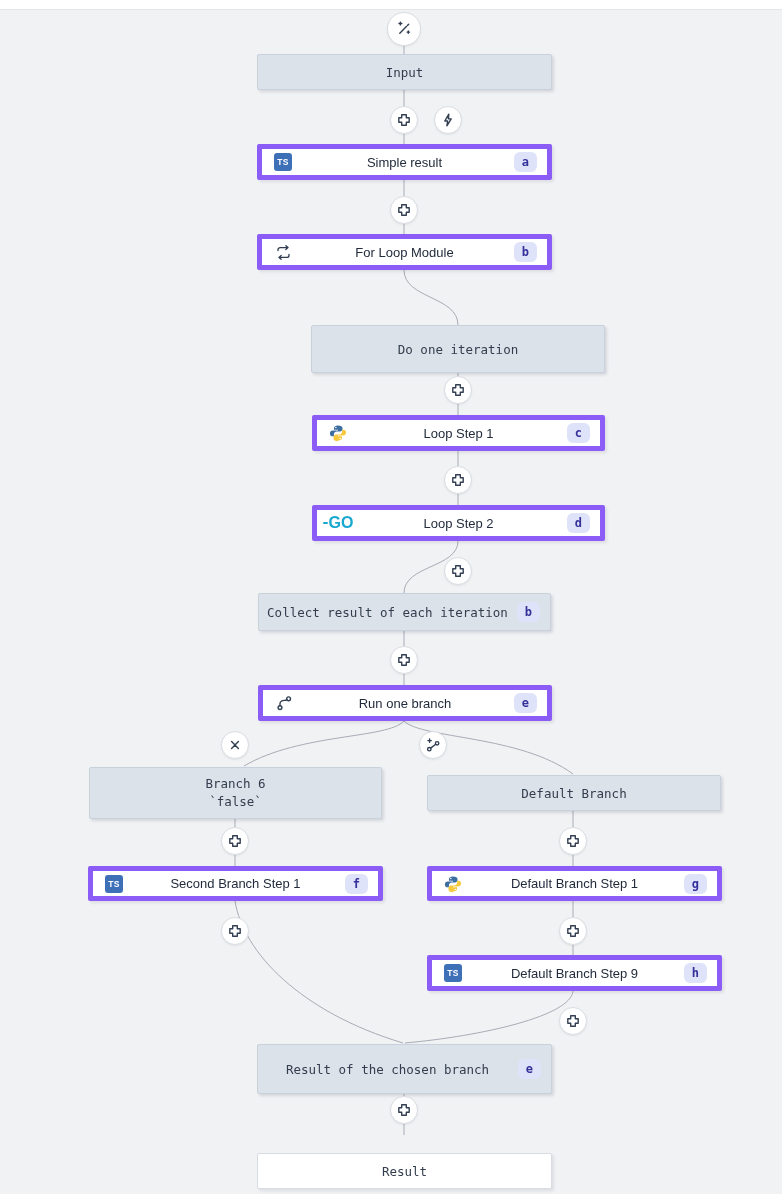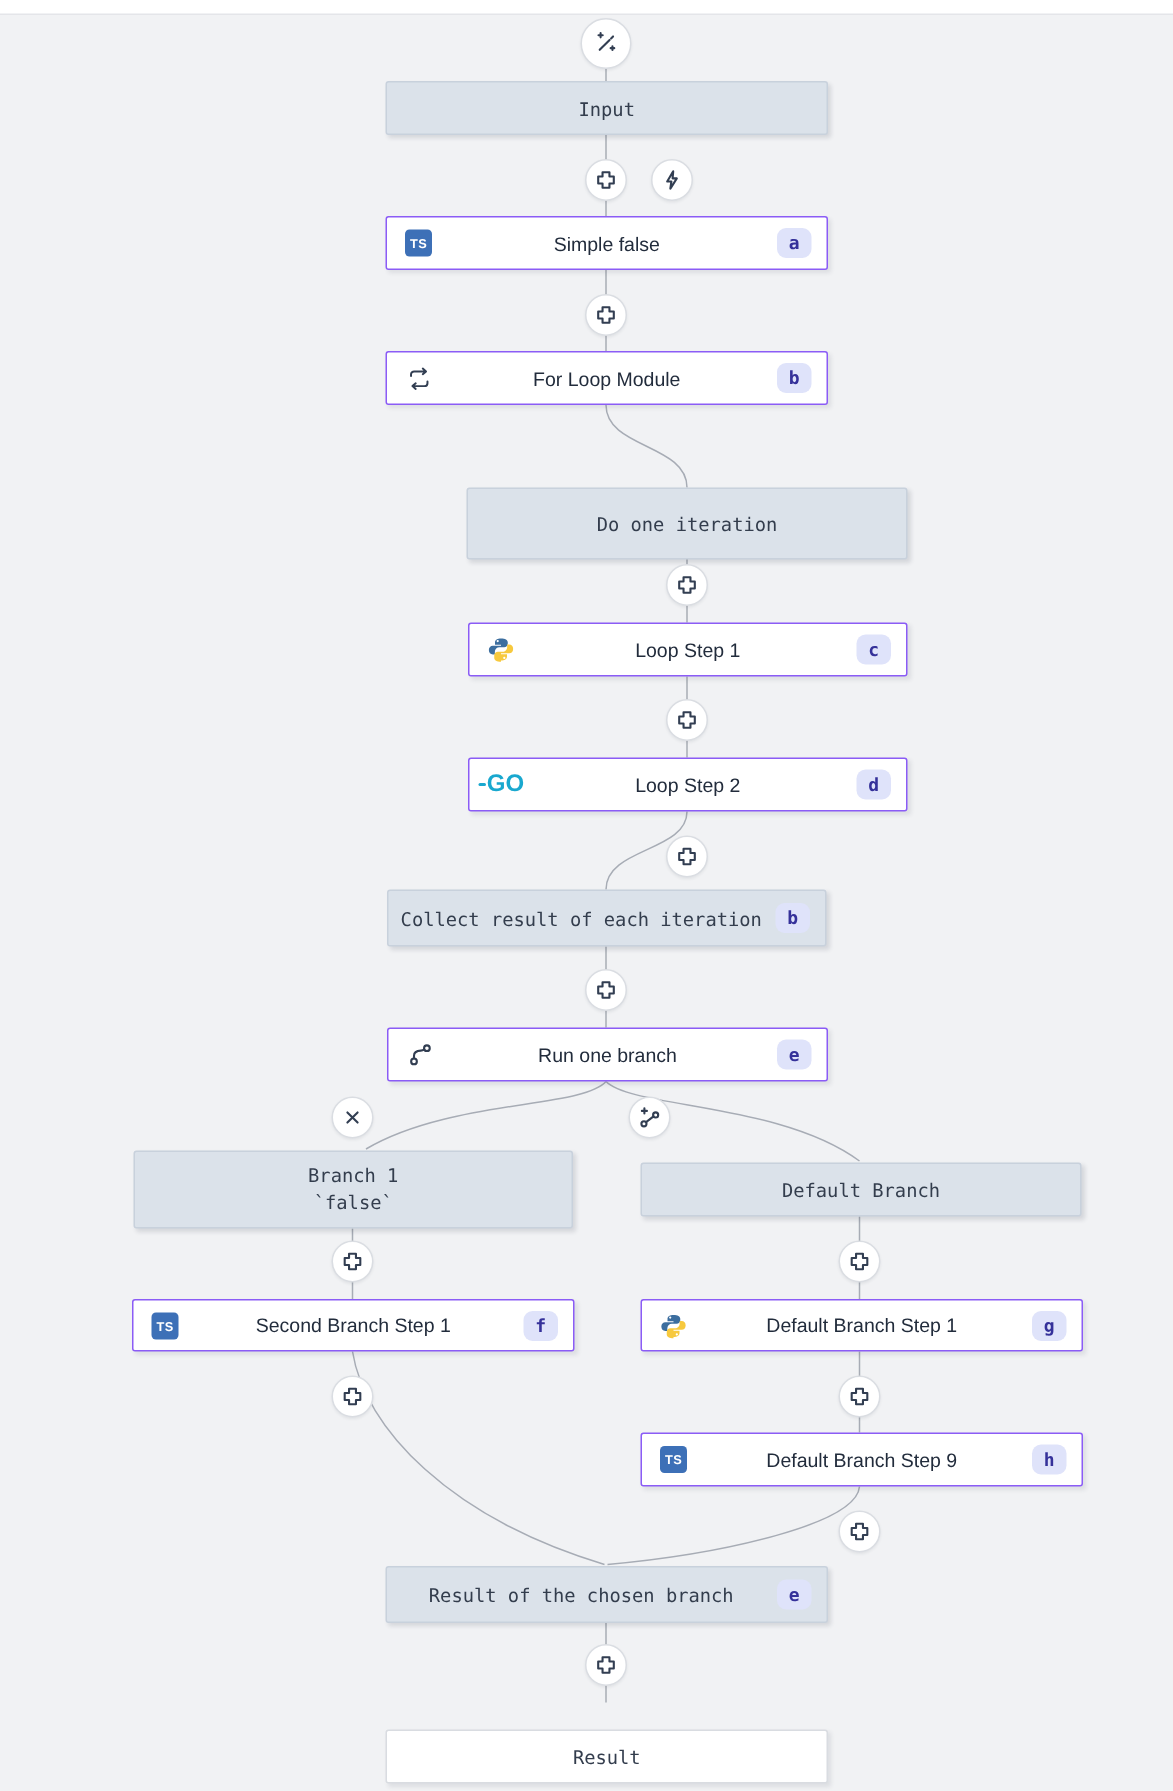--- a/index.html
+++ b/index.html
@@ -8,21 +8,21 @@
   .topbar{position:absolute;left:0;top:0;width:782px;height:9px;background:#ffffff;
           border-bottom:1px solid #e4e5e9;}
   svg.edges{position:absolute;left:0;top:0;width:782px;height:1194px;pointer-events:none;}
   .edge{stroke:#a7acb5;stroke-width:1;fill:none;}
 
   .node{position:absolute;display:flex;align-items:center;justify-content:center;
         box-sizing:border-box;border-radius:2px;}
   .node .nlabel{white-space:nowrap;}
   .node.blue{background:#dbe2ea;border:1px solid #c8d1dc;box-shadow:2px 2px 3px rgba(40,50,70,.14);
         font-family:"DejaVu Sans Mono","Liberation Mono",monospace;font-size:12.5px;color:#333d4d;}
-  .node.white{background:#ffffff;border:1px solid #8b5cf6;box-shadow:2px 2px 3px rgba(40,50,70,.10);
+  .node.white{background:#ffffff;border:5px solid #8b5cf6;box-shadow:2px 2px 3px rgba(40,50,70,.10);
         font-family:"Liberation Sans",sans-serif;font-size:13px;color:#222c3c;}
   .node.mono-white{background:#ffffff;border:1px solid #d9dce1;box-shadow:2px 2px 3px rgba(40,50,70,.10);
         font-family:"DejaVu Sans Mono","Liberation Mono",monospace;font-size:12.5px;color:#333d4d;margin-top:18px;}
   .node.two-line{flex-direction:column;line-height:18px;}
 
   .badge{position:absolute;right:10px;top:50%;transform:translateY(-50%);
          background:#dfe3fa;color:#35319a;font-weight:bold;
          font-family:"DejaVu Sans Mono","Liberation Mono",monospace;font-size:12px;
          padding:3px 8px;border-radius:6px;line-height:14px;}
   .lang{position:absolute;left:11px;top:50%;transform:translateY(-50%);
@@ -101,21 +101,21 @@
       <svg width="16" height="16" viewBox="0 0 16 16">
         <path class="glyph" stroke-width="1.2" d="M8.8 2.2 L4.8 9 H7.6 L6.9 13.8 L11.2 6.9 H8.4 Z"></path>
       </svg>
     </span>
   </button>
 
   <div class="node white" style="left:257px;top:144px;width:295px;height:36px">
     <span class="lang">
         <span class="ts-icon">TS</span>
       </span>
-    <span class="nlabel">Simple false</span>
+    <span class="nlabel">Simple result</span>
     <span class="badge">a</span>
   </div>
 
   <button class="circle-btn" style="left:390px;top:196px">
     <span style="display:flex">
         <svg width="16" height="16">
           <use href="#plus-glyph" xlink:href="#plus-glyph"></use>
         </svg>
       </span>
   </button>
@@ -220,21 +220,21 @@
       <svg width="16" height="16" viewBox="0 0 16 16">
         <path class="glyph" stroke-width="1.2" d="M4.6 1.9 v3.4 M2.9 3.6 h3.4"></path>
         <circle class="glyph" stroke-width="1.2" cx="4.3" cy="12.2" r="1.7"></circle>
         <circle class="glyph" stroke-width="1.2" cx="12.1" cy="6.3" r="1.7"></circle>
         <path class="glyph" stroke-width="1.2" d="M5.7 11.1 L10.7 7.3"></path>
       </svg>
     </span>
   </button>
 
   <div class="node blue two-line" style="left:89px;top:767px;width:293px;height:52px">
-    <span class="nlabel">Branch 1</span>
+    <span class="nlabel">Branch 6</span>
     <span class="nlabel">`false`</span>
   </div>
 
   <div class="node blue" style="left:427px;top:775px;width:294px;height:36px">
     <span class="nlabel">Default Branch</span>
   </div>
 
   <button class="circle-btn" style="left:221px;top:827px">
     <span style="display:flex">
         <svg width="16" height="16">
@@ -295,21 +295,21 @@
   </div>
 
   <button class="circle-btn" style="left:559px;top:1007px">
     <span style="display:flex">
         <svg width="16" height="16">
           <use href="#plus-glyph" xlink:href="#plus-glyph"></use>
         </svg>
       </span>
   </button>
 
-  <div class="node blue" style="left:257px;top:1044px;width:295px;height:38px;padding-right:34px">
+  <div class="node blue" style="left:257px;top:1044px;width:295px;height:50px;padding-right:34px">
     <span class="nlabel">Result of the chosen branch</span>
     <span class="badge">e</span>
   </div>
 
   <button class="circle-btn" style="left:390px;top:1096px">
     <span style="display:flex">
         <svg width="16" height="16">
           <use href="#plus-glyph" xlink:href="#plus-glyph"></use>
         </svg>
       </span>

